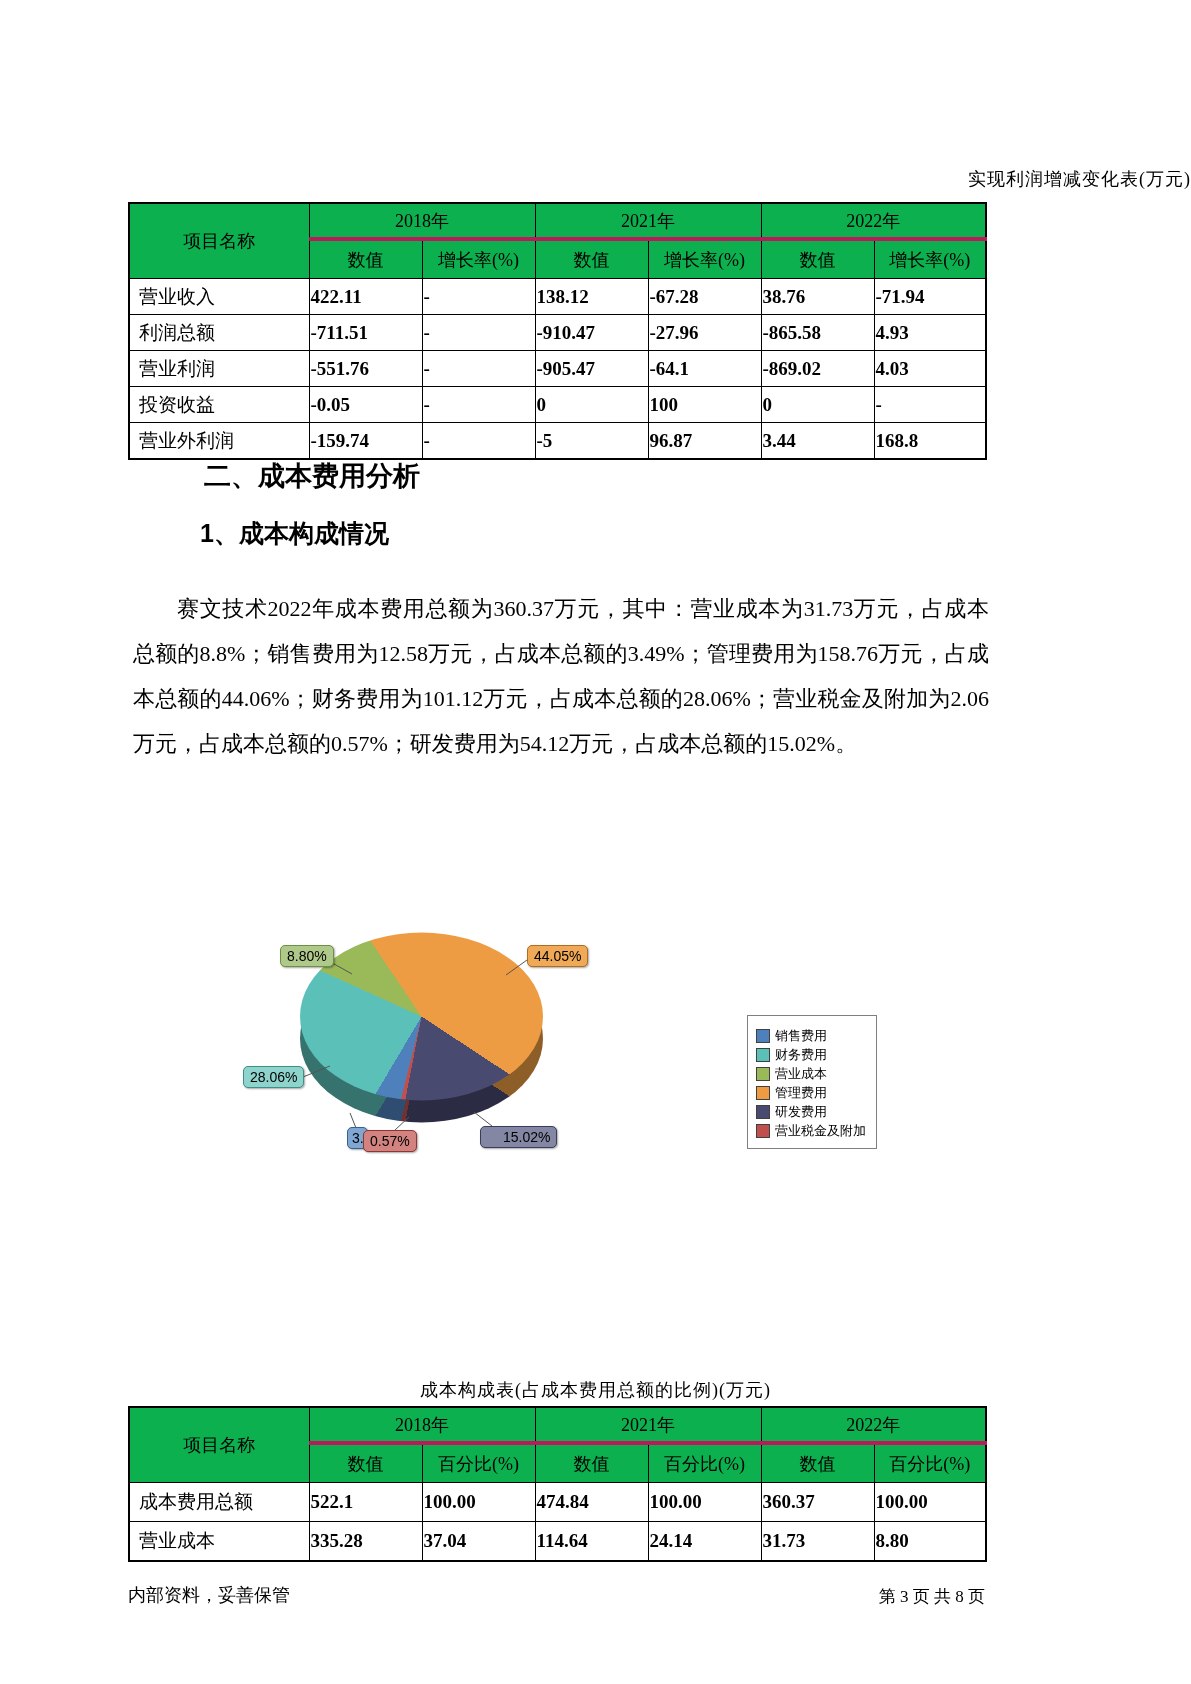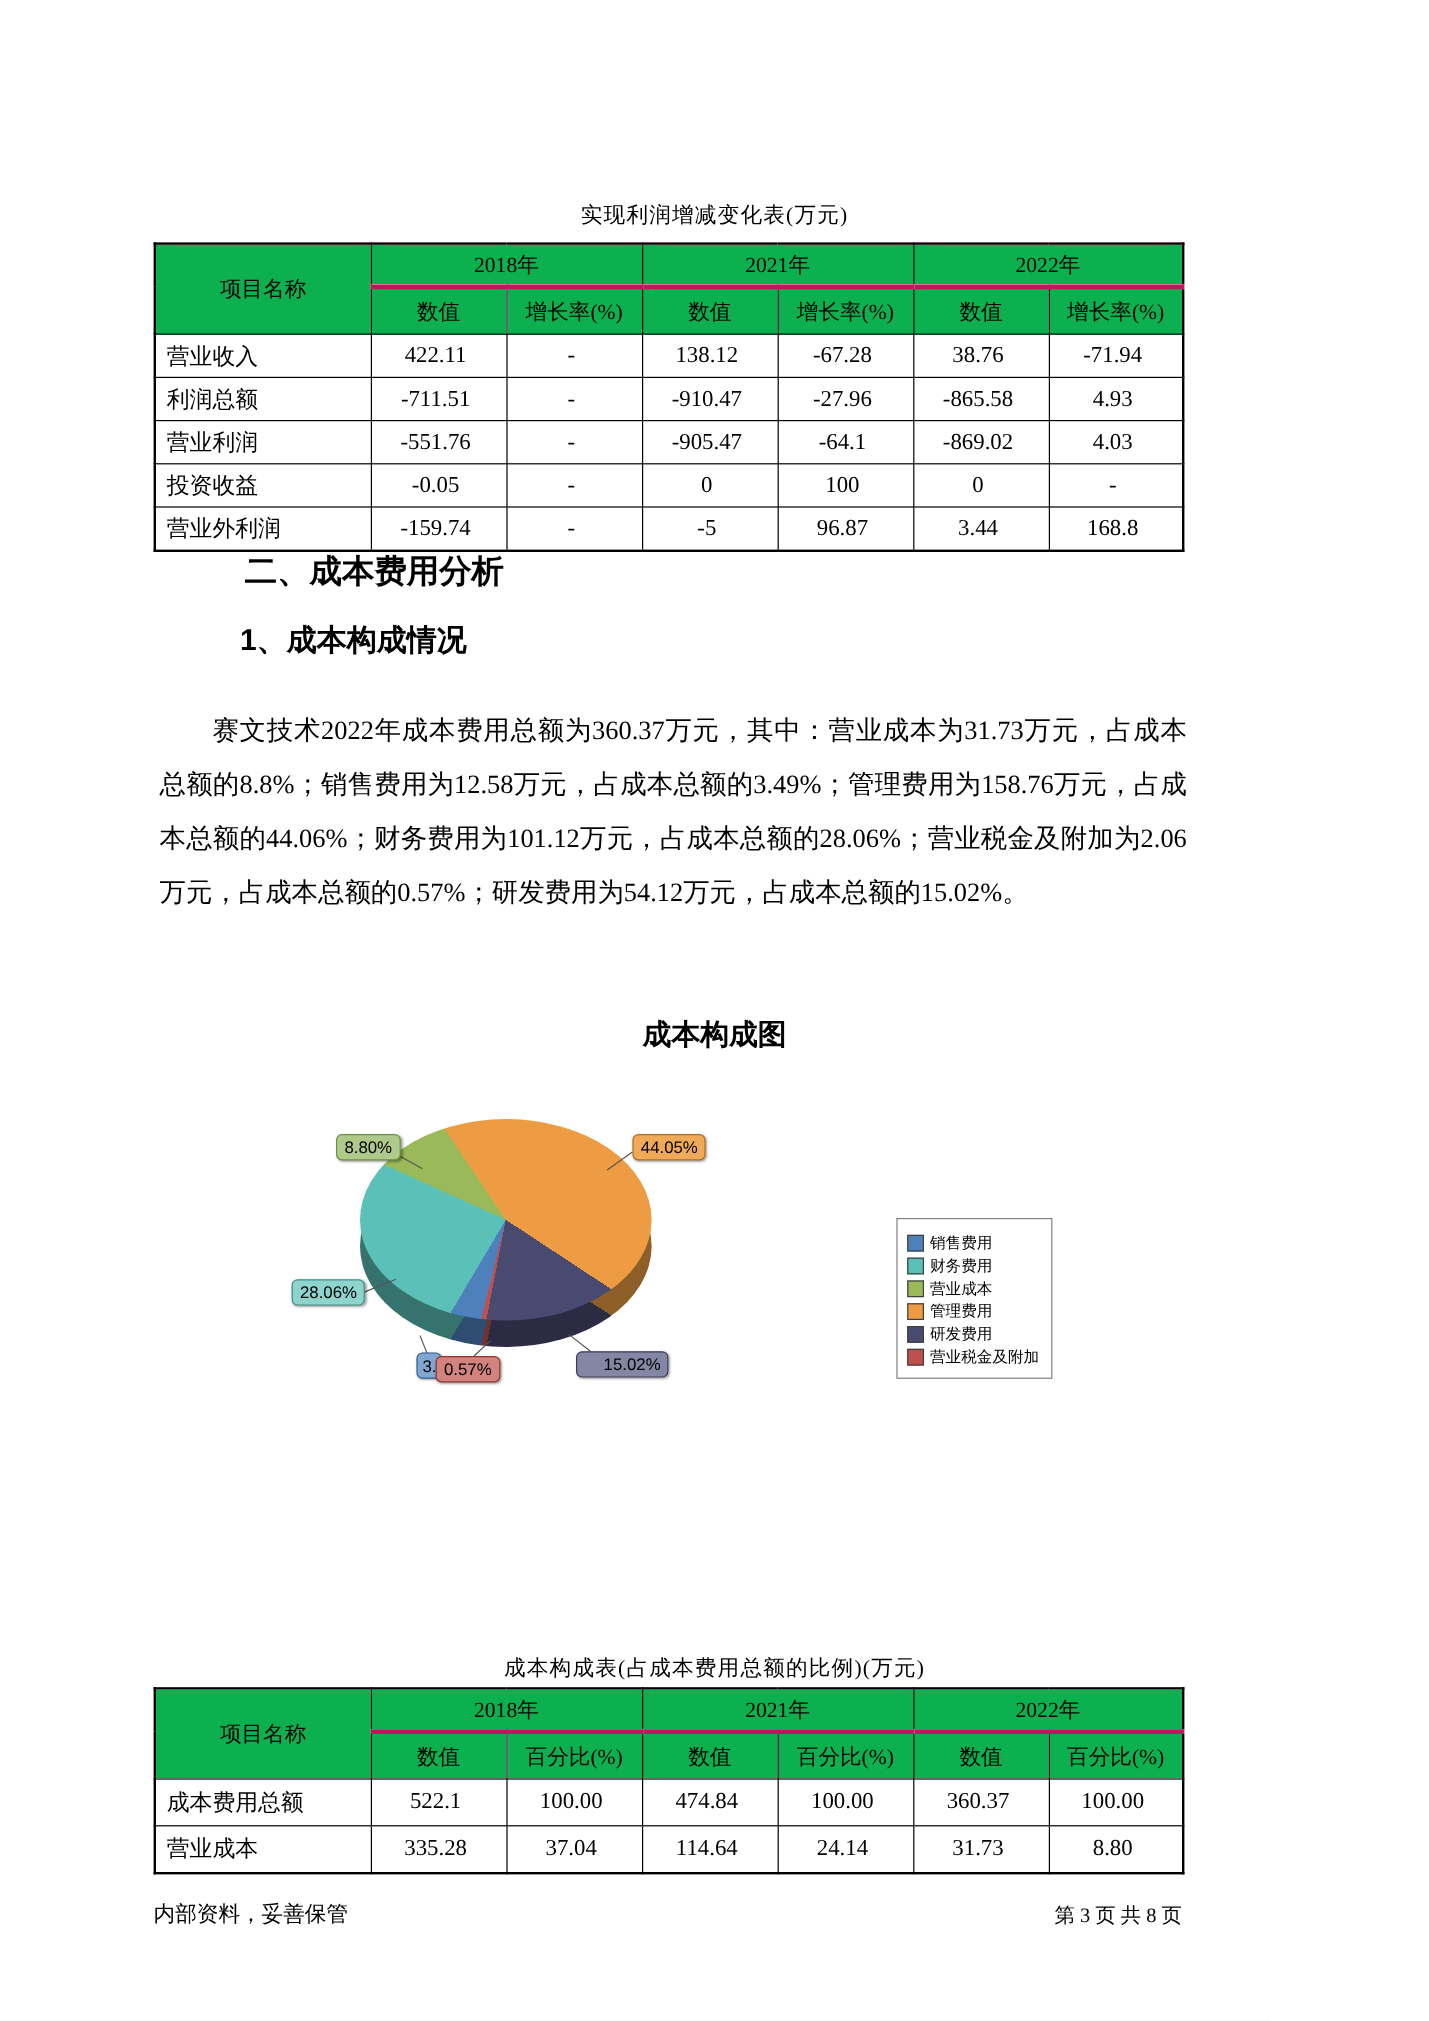--- a/index.html
+++ b/index.html
@@ -6,34 +6,34 @@
   .page{
     position:relative;width:1191px;height:1684px;margin:0 auto;
     background:#ffffff;overflow:hidden;
     font-family:"Liberation Serif","DejaVu Serif",serif;color:#000;
   }
   
   .tbl-title{
     position:absolute;left:0;width:1191px;text-align:center;
     font-size:18px;letter-spacing:1px;
   }
-  .t1-title{top:167px;}
+  .t1-title{top:167px;text-align:right;}
   .t2-title{top:1378px;}
   
   .tblwrap{position:absolute;left:128px;}
   .t1pos{top:202px;}
   .t2pos{top:1406px;}
   table.grid{border-collapse:collapse;table-layout:fixed;width:857px;border:2px solid #000;}
   table.grid th,table.grid td{border:1px solid #000;overflow:hidden;white-space:nowrap;}
   table.grid thead th{font-weight:normal;text-align:center;font-size:18px;}
   table.grid thead tr.yrow th{height:31px;}
   table.grid thead tr.srow th{height:35px;}
   table.grid thead th.year{border-bottom:4px solid #be185d;}
   table.grid tbody th{font-weight:normal;text-align:left;padding-left:9px;font-size:19px;background:#fff;}
-  table.grid tbody td{text-align:center;padding-right:6px;font-size:19px;background:#fff;}
+  table.grid tbody td{text-align:left;padding-right:6px;font-size:19px;background:#fff;font-weight:bold;}
   .t1pos tbody th,.t1pos tbody td{height:33px;}
   .t2pos tbody th,.t2pos tbody td{height:36px;margin-top:32px;}
   
   .h2{position:absolute;left:204px;top:458px;font-family:"Liberation Sans","DejaVu Sans",sans-serif;
       font-weight:bold;font-size:27px;}
   .h3{position:absolute;left:200px;top:517px;font-family:"Liberation Sans","DejaVu Sans",sans-serif;
       font-weight:bold;font-size:25px;}
   .para{position:absolute;left:133px;top:586px;width:856px;font-size:22px;line-height:45px;
         text-align:justify;text-indent:2em;}
   
@@ -145,21 +145,20 @@
           </tr>
         </tbody>
       </table>
     </div>
 
   <div class="h2">二、成本费用分析</div>
   <div class="h3">1、成本构成情况</div>
   <div class="para">赛文技术2022年成本费用总额为360.37万元，其中：营业成本为31.73万元，占成本总额的8.8%；销售费用为12.58万元，占成本总额的3.49%；管理费用为158.76万元，占成本总额的44.06%；财务费用为101.12万元，占成本总额的28.06%；营业税金及附加为2.06万元，占成本总额的0.57%；研发费用为54.12万元，占成本总额的15.02%。</div>
 
   <div class="chart">
-    <div class="chart-title">成本构成图</div>
     <div class="pie3d">
       <div class="pie-side" id="pie-side" style="background: conic-gradient(from 335deg, rgb(237, 156, 67) 0deg, rgb(237, 156, 67) 158.58deg, rgb(72, 74, 112) 158.58deg, rgb(72, 74, 112) 212.65deg, rgb(192, 80, 77) 212.65deg, rgb(192, 80, 77) 214.7deg, rgb(78, 129, 187) 214.7deg, rgb(78, 129, 187) 227.27deg, rgb(91, 192, 184) 227.27deg, rgb(91, 192, 184) 328.28deg, rgb(154, 186, 89) 328.28deg, rgb(154, 186, 89) 359.96deg);"></div>
       <div class="pie-top" id="pie-top" style="background: conic-gradient(from 335deg, rgb(237, 156, 67) 0deg, rgb(237, 156, 67) 158.58deg, rgb(72, 74, 112) 158.58deg, rgb(72, 74, 112) 212.65deg, rgb(192, 80, 77) 212.65deg, rgb(192, 80, 77) 214.7deg, rgb(78, 129, 187) 214.7deg, rgb(78, 129, 187) 227.27deg, rgb(91, 192, 184) 227.27deg, rgb(91, 192, 184) 328.28deg, rgb(154, 186, 89) 328.28deg, rgb(154, 186, 89) 359.96deg);"></div>
     </div>
     <svg class="connectors" id="connectors" viewBox="0 0 1191 360">
         <line x1="527" y1="120" x2="506" y2="135" stroke="#555" stroke-width="1"></line>
         <line x1="492" y1="286" x2="474" y2="272" stroke="#555" stroke-width="1"></line>
         <line x1="395" y1="290" x2="409" y2="277" stroke="#555" stroke-width="1"></line>
         <line x1="356" y1="288" x2="350" y2="273" stroke="#555" stroke-width="1"></line>
         <line x1="303" y1="237" x2="330" y2="226" stroke="#555" stroke-width="1"></line>

